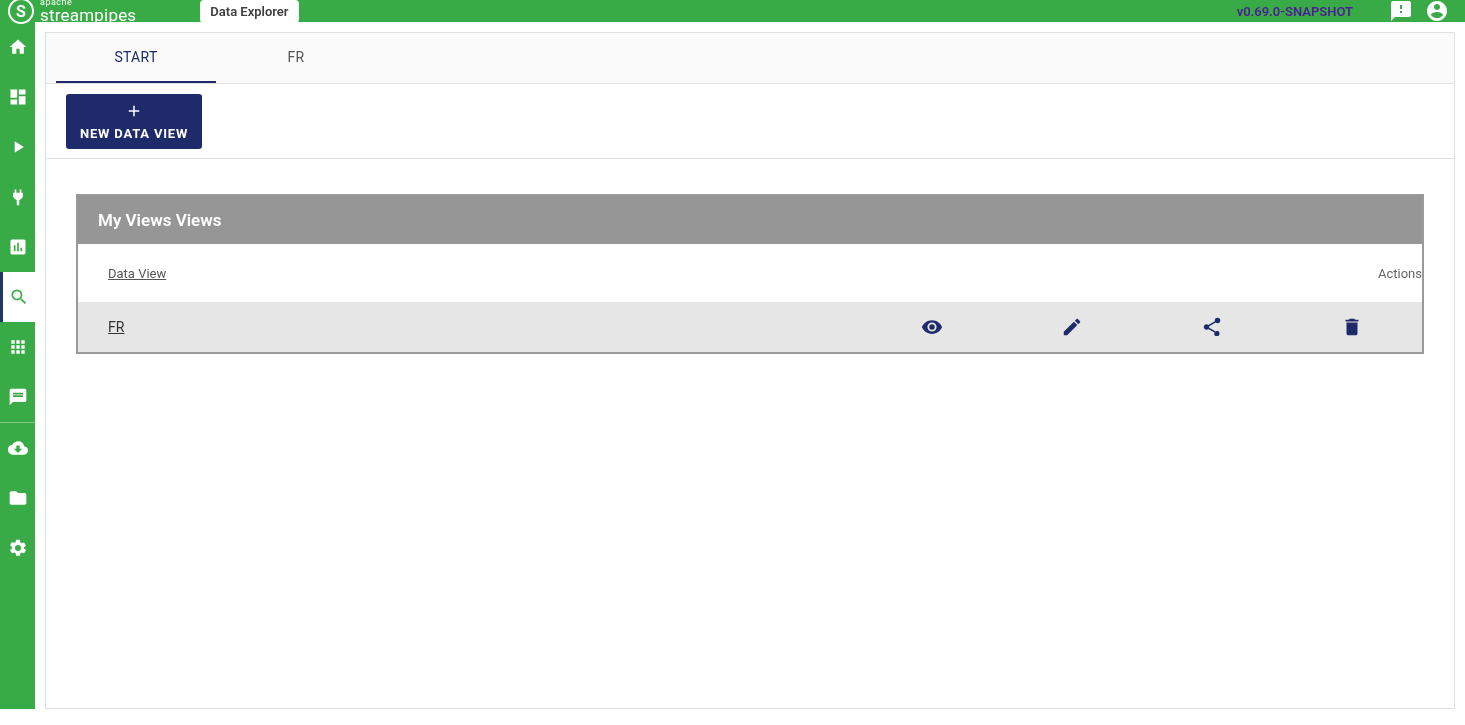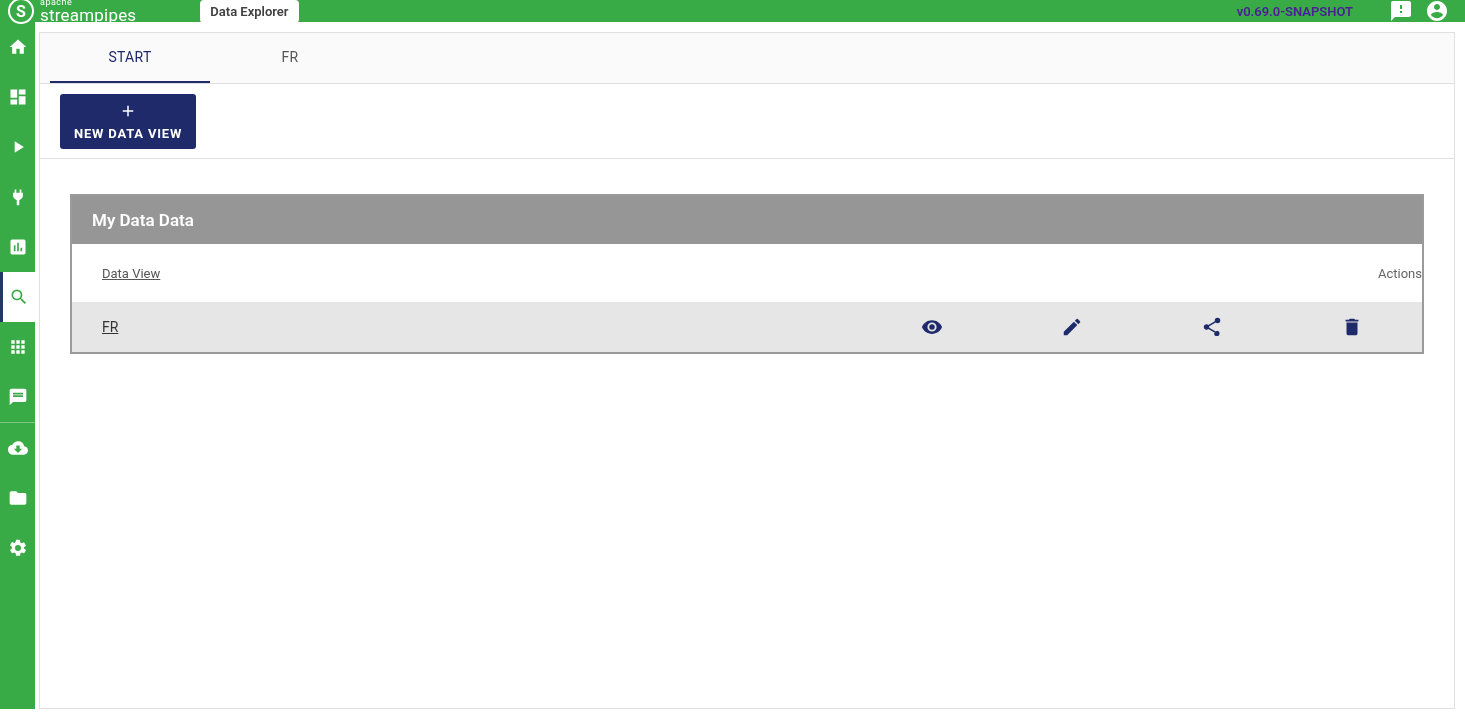--- a/index.html
+++ b/index.html
@@ -142,21 +142,21 @@
       height: 1px;
       background: rgba(255,255,255,0.35);
     }
     
     .main {
       flex: 1;
       background: #fff;
       overflow: hidden;
       display: flex;
       flex-direction: column;
-      padding: 10px 10px 0 4px;
+      padding: 10px 10px 0 10px;
     }
     
     .card {
       border: 1px solid #e0e0e0;
       background: #fff;
       flex: 1;
       display: flex;
       flex-direction: column;
       overflow: auto;
     }
@@ -384,21 +384,21 @@
         <button class="new-btn">
           <svg viewBox="0 0 24 24">
               <path d="M19 13h-6v6h-2v-6H5v-2h6V5h2v6h6v2z"></path>
             </svg>
           <span>NEW DATA VIEW</span>
         </button>
       </div>
 
       <div class="panel-container">
         <div class="panel">
-          <div class="panel-header">My Data Data</div>
+          <div class="panel-header">My Views Views</div>
           <div class="table">
             <div class="table-header-row">
               <div class="col-name">Data View</div>
               <div class="col-actions-header">Actions</div>
             </div>
             <div class="table-row">
               <div class="col-name">FR</div>
               <div class="col-actions">
                 <div class="action-btn">
                   <svg viewBox="0 0 24 24">

